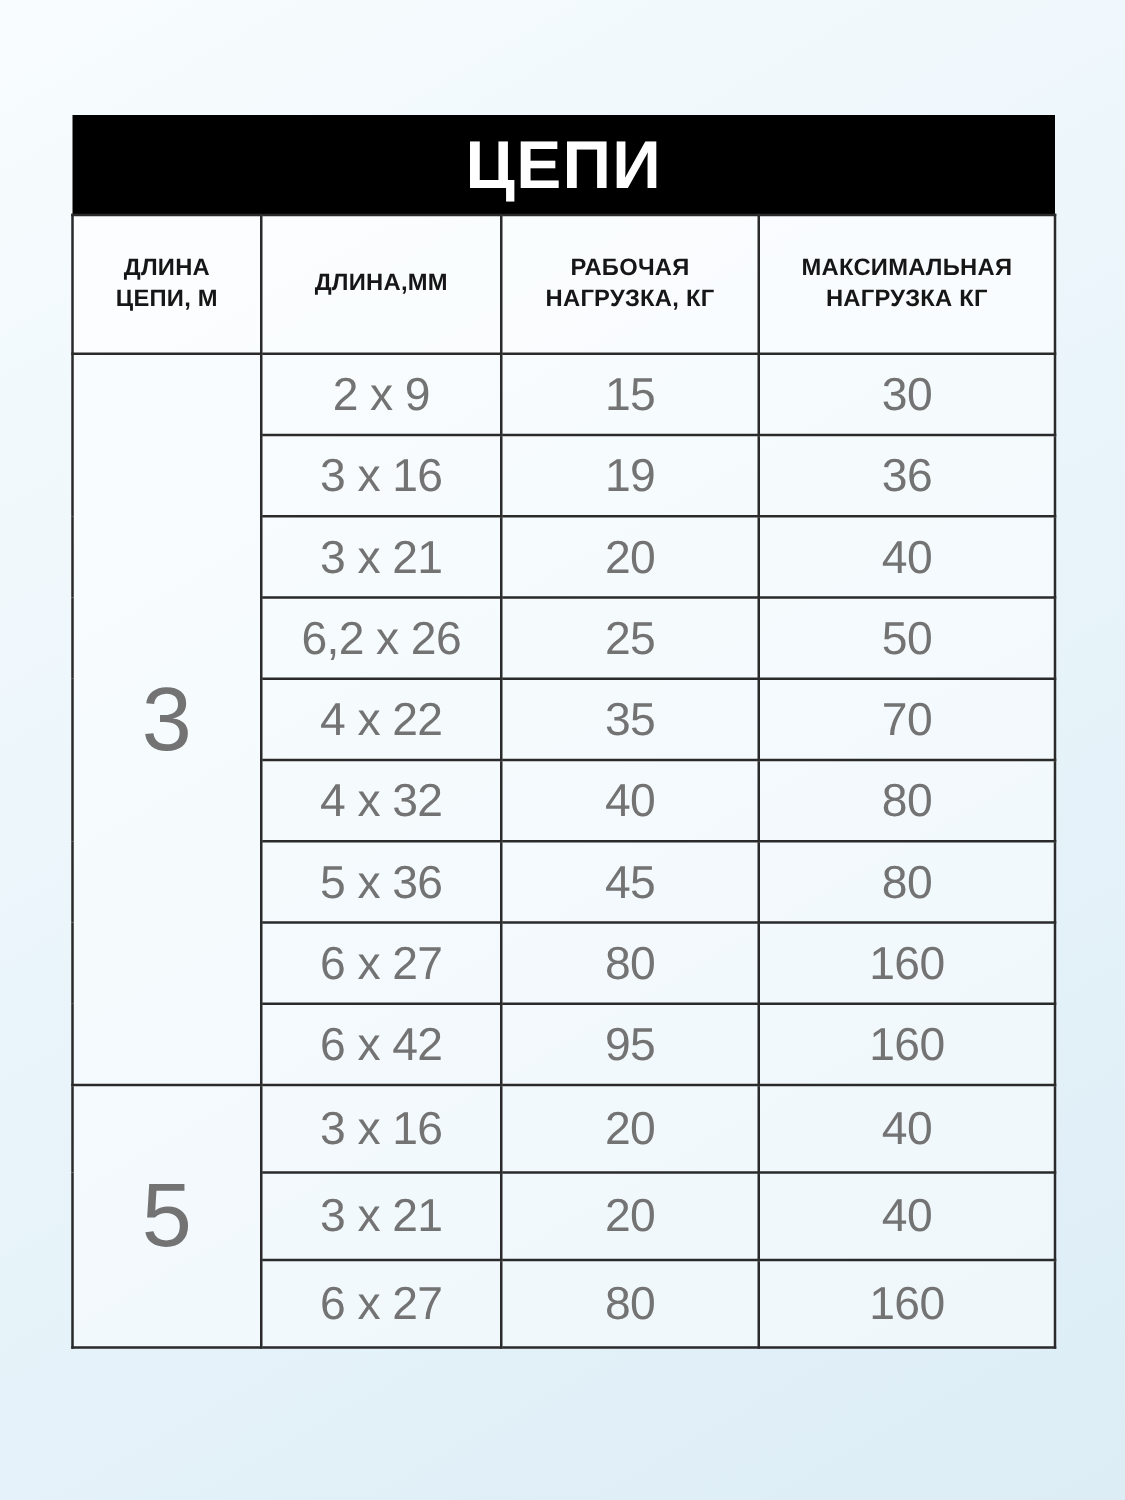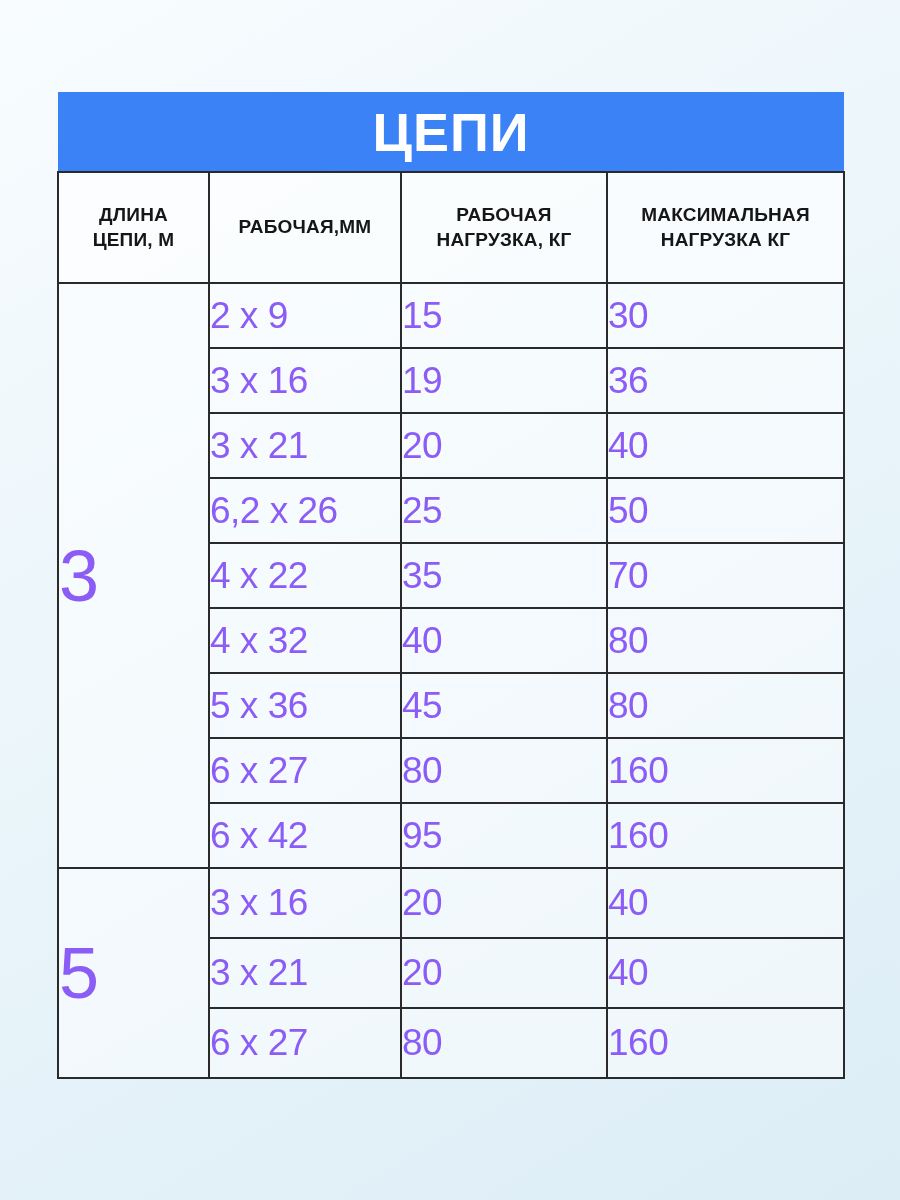--- a/index.html
+++ b/index.html
@@ -48,23 +48,24 @@
   tr.colhead-row th span {
     display: inline-block;
     white-space: pre-line;
     line-height: 1.3;
     letter-spacing: 0.2px;
   }
   th.c1 span, th.c4 span { text-align: center; }
   th.c2 span, th.c3 span { text-align: center; }
   td {
     background: rgba(255,255,255,0.5);
+    text-align: center;
     vertical-align: middle;
     font-size: 37px;
-    color: #8b5cf6;
+    color: #737373;
     letter-spacing: -0.5px;
   }
   tr.group-0 td { height: 63px; }
   tr.group-1 td { height: 68px; }
   td.group-cell {
     font-size: 72px;
     letter-spacing: 0;
   }
 </style>
 </head>
@@ -72,29 +73,29 @@
 
 <table class="chains-table">
   <colgroup>
     <col style="width:151px">
     <col style="width:192px">
     <col style="width:206px">
     <col style="width:237px">
   </colgroup>
   <thead>
     <tr>
-      <th colspan="4" class="title-bar" style="background: #3b82f6;">ЦЕПИ</th>
+      <th colspan="4" class="title-bar" style="background: #000000;">ЦЕПИ</th>
     </tr>
     <tr class="colhead-row">
       <th class="c1">
         <span>ДЛИНА
 ЦЕПИ, М</span>
       </th>
       <th class="c2">
-        <span>РАБОЧАЯ,ММ</span>
+        <span>ДЛИНА,ММ</span>
       </th>
       <th class="c3">
         <span>РАБОЧАЯ
 НАГРУЗКА, КГ</span>
       </th>
       <th class="c4">
         <span>МАКСИМАЛЬНАЯ
 НАГРУЗКА КГ</span>
       </th>
     </tr>

